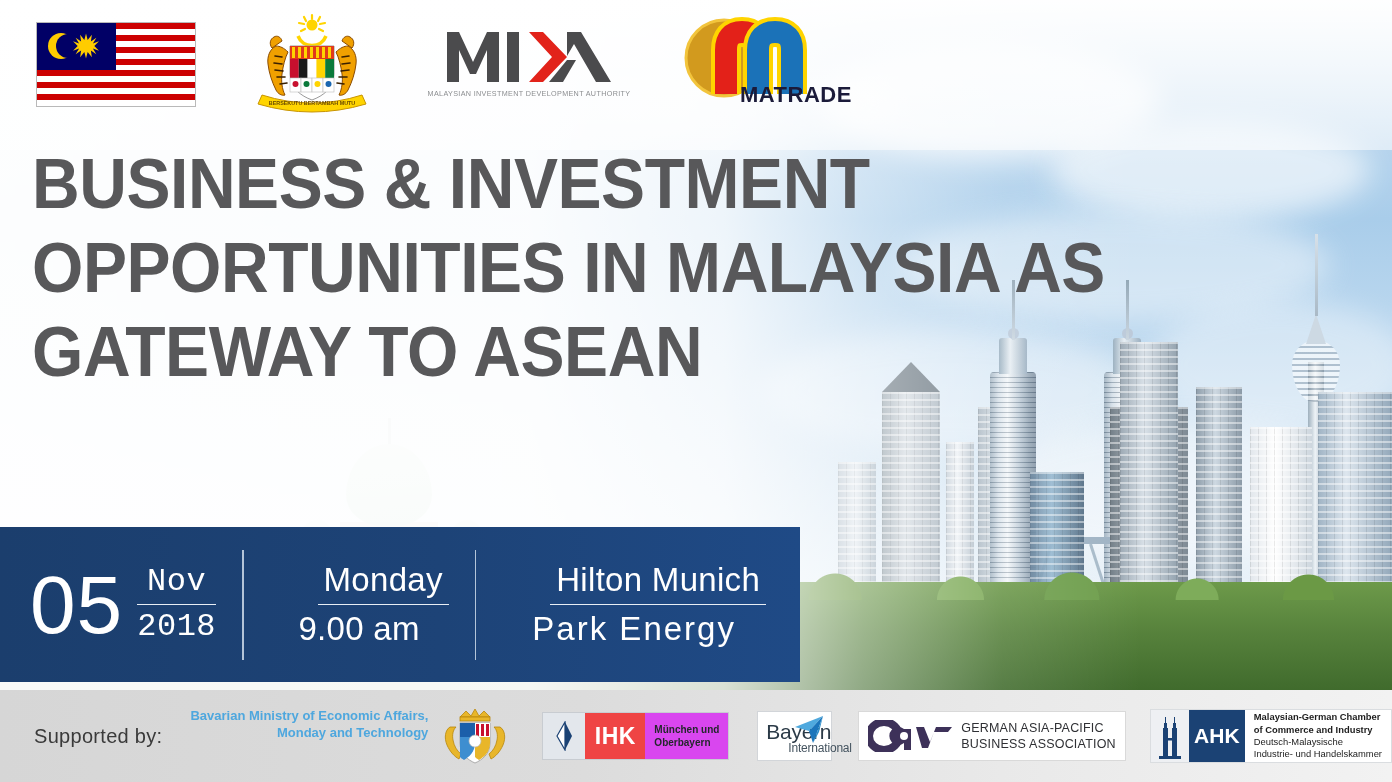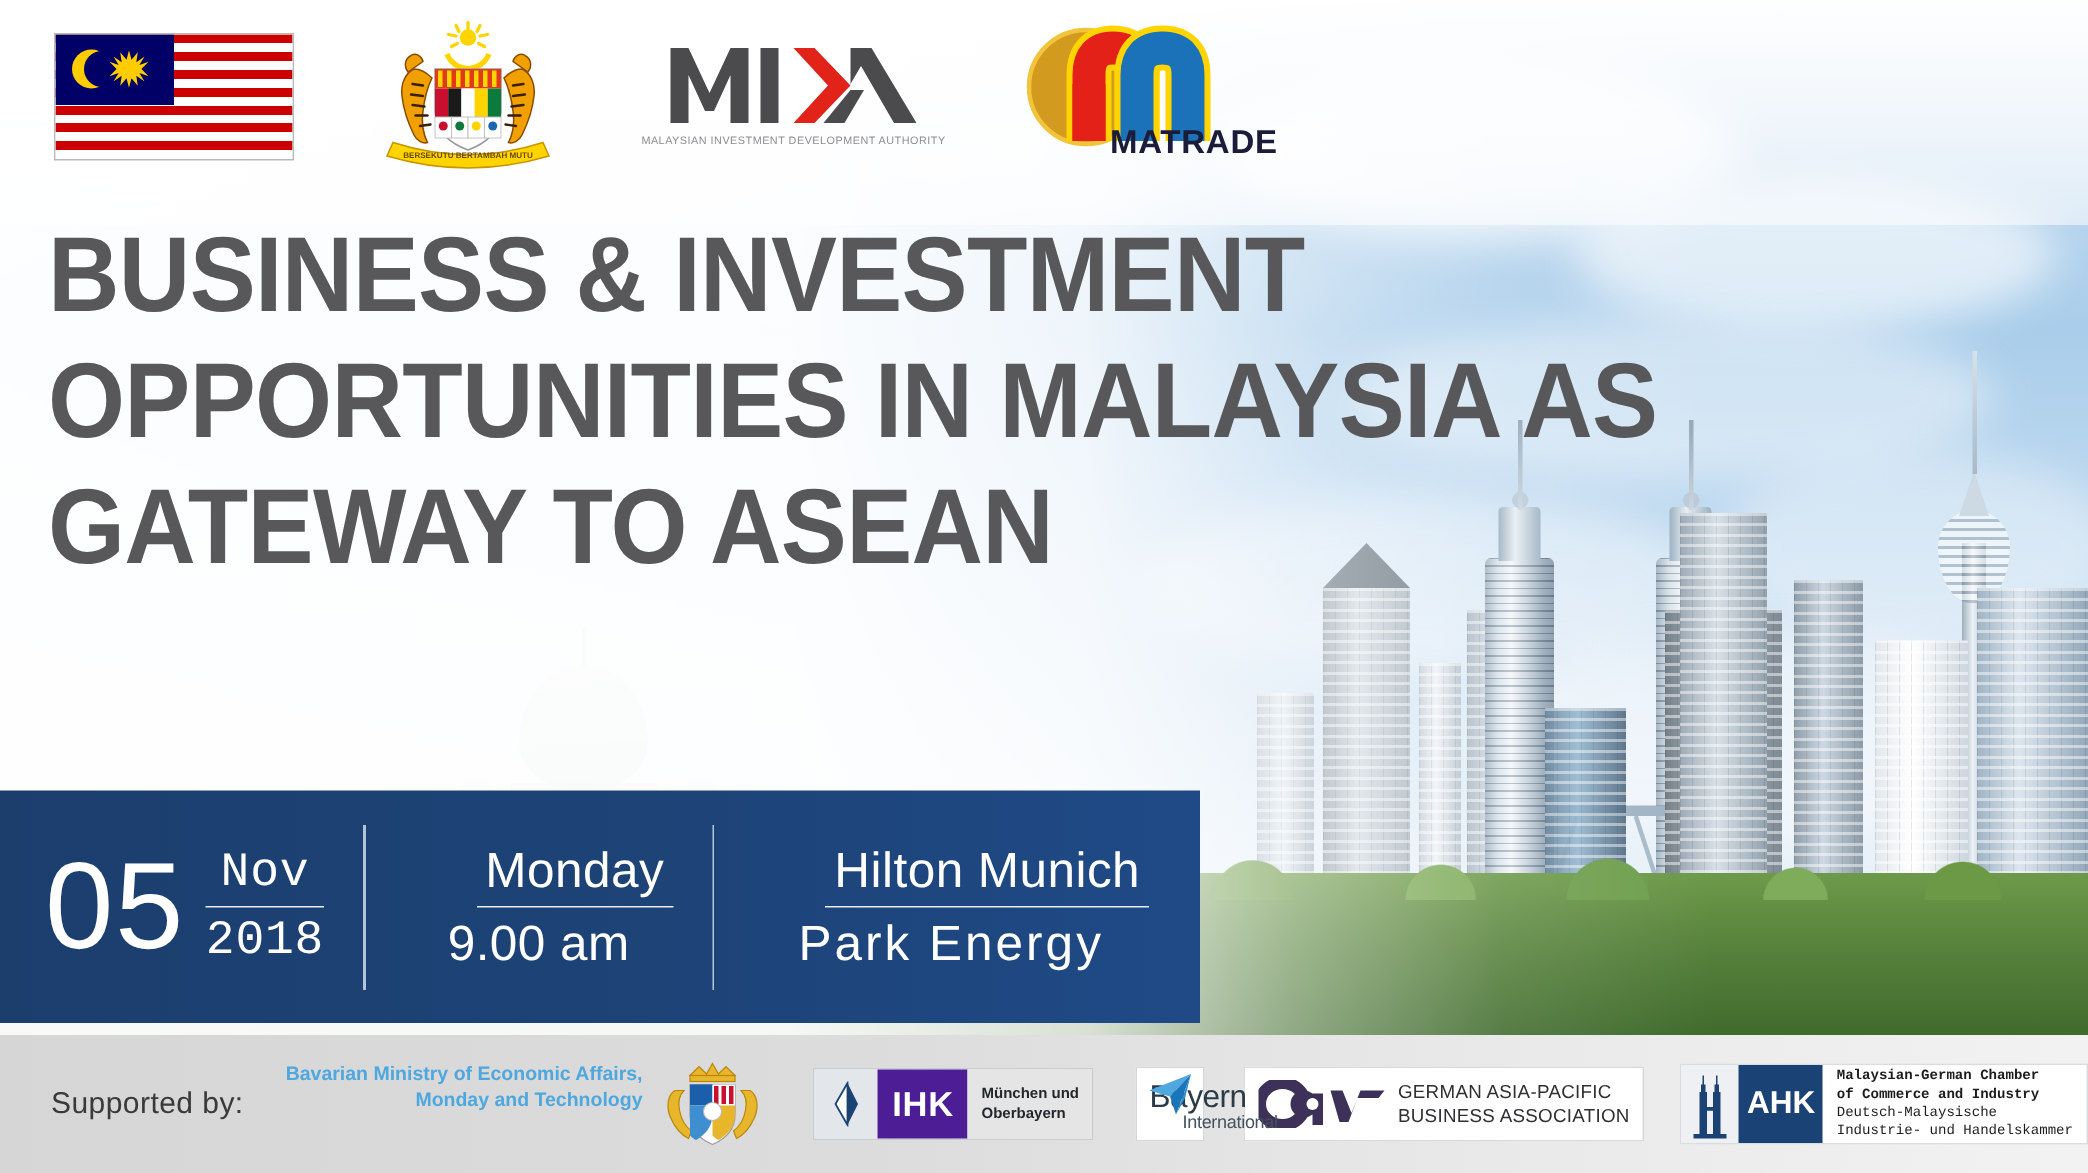--- a/index.html
+++ b/index.html
@@ -393,27 +393,27 @@
 
   .ihk {
     margin-left: 30px;
     display: flex;
     height: 46px;
     border: 1px solid #c8ccd1;
     background: #ffffff;
   }
   .ihk-a { width: 42px; background: #e3e7ec; display:flex; align-items:center; justify-content:center; }
   .ihk-b {
-    width: 60px; background: #4c1d95;
+    width: 60px; background: #ef4444;
     display: flex; align-items: center; justify-content: center;
     color: #ffffff; font-weight: bold; font-size: 23px; letter-spacing: .5px;
     font-family: "Liberation Sans", sans-serif;
   }
   .ihk-c {
-    padding: 0 9px; background: #e5e5e5;
+    padding: 0 9px; background: #d946ef;
     display: flex; align-items: center;
     font-family: "Liberation Sans", sans-serif;
     font-size: 10px; font-weight: bold; line-height: 13px; color: #23272b;
     white-space: nowrap;
   }
 
   .bayern {
     margin-left: 28px;
     position: relative;
     width: 112px; height: 48px;
@@ -463,21 +463,21 @@
     display: flex; align-items: flex-end; justify-content: center;
   }
   .ahk-box {
     width: 56px; background: #1b4274;
     display: flex; align-items: center; justify-content: center;
     color: #ffffff; font-weight: bold; font-size: 21px;
     font-family: "Liberation Sans", sans-serif;
   }
   .ahk-text {
     padding: 0 9px;
-    font-family: Liberation Mono, monospace;
+    font-family: Liberation Sans, sans-serif;
     font-size: 9.4px;
     line-height: 12.4px;
     color: #1c1c1c;
     white-space: nowrap;
   }
   .ahk-text .b { font-weight: bold; }
 </style>
 </head>
 <body>
 

